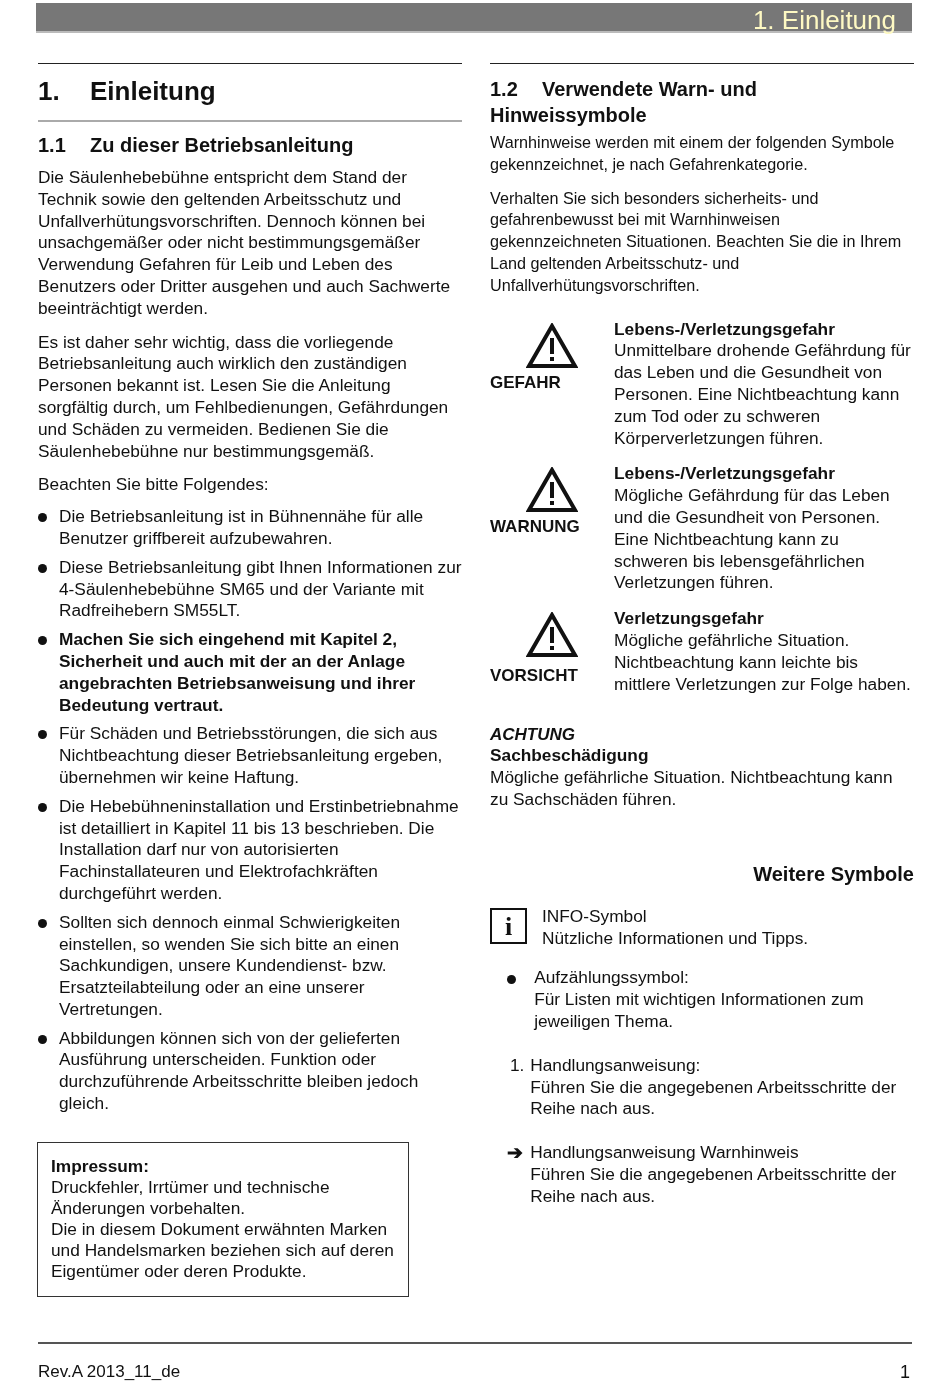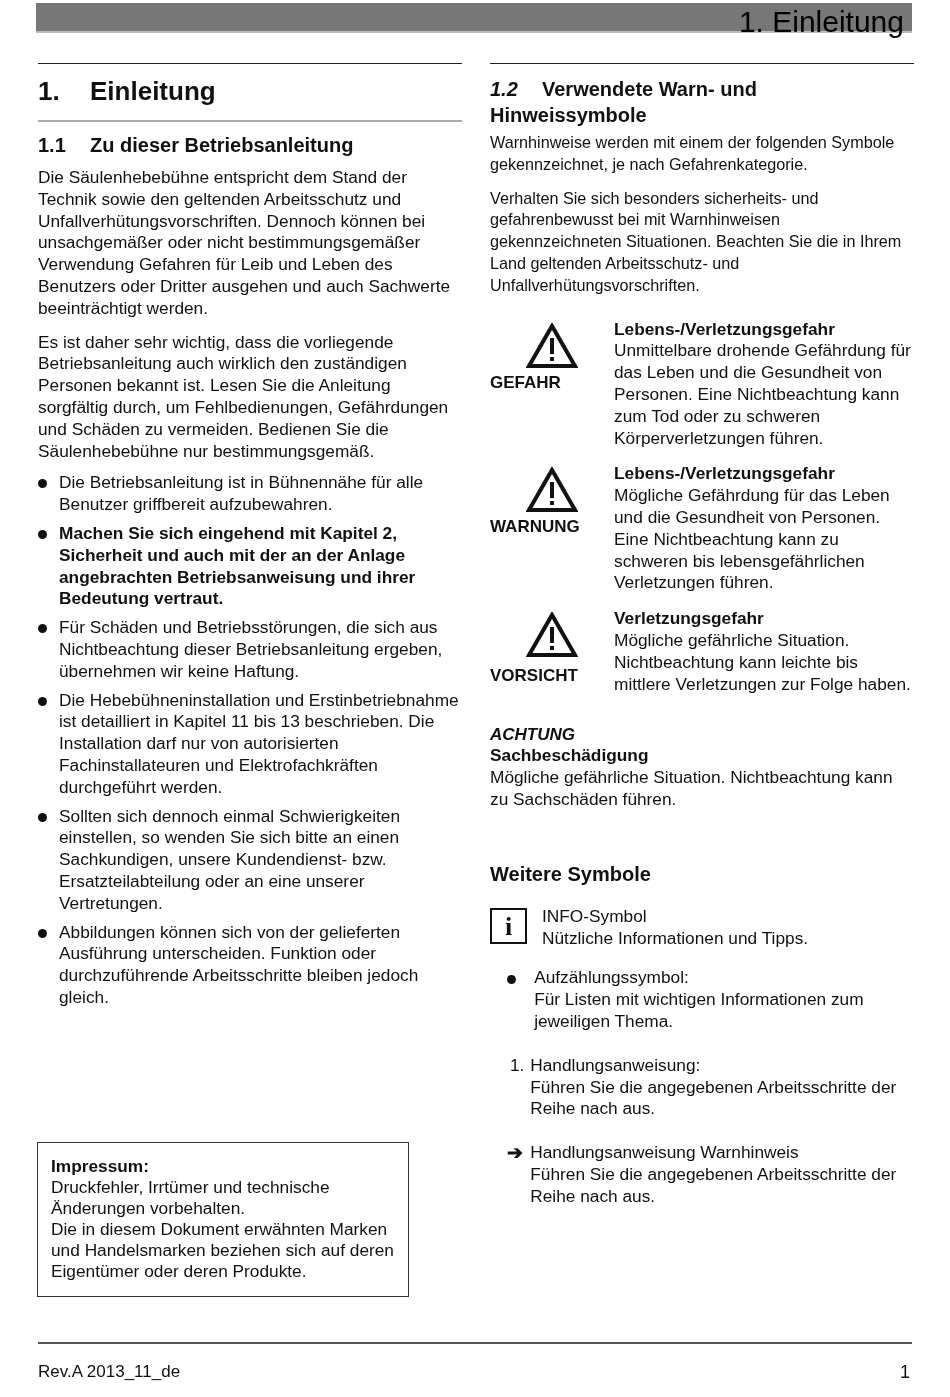--- a/index.html
+++ b/index.html
@@ -1,20 +1,20 @@
 <!DOCTYPE html>
 <html><head>
 <meta charset="utf-8">
 <style>
   * { box-sizing: border-box; margin: 0; padding: 0; }
   html, body { width: 950px; height: 1397px; background: #fff; overflow: hidden; }
   body { font-family: "Liberation Sans", sans-serif; color: #111; position: relative; }
 
   .header-bar { position: absolute; left: 36px; top: 3px; width: 876px; height: 30px; background: #777; border-bottom: 2px solid #bbb; }
-  .header-bar .title { position: absolute; right: 8px; top: 2px; color: #000000; font-size: 30px; }
+  .header-bar .title { position: absolute; right: 16px; top: 2px; color: #fef9c3; font-size: 26px; }
 
   .col { position: absolute; top: 63px; }
   .col-left { left: 38px; width: 424px; }
   .col-right { left: 490px; width: 424px; }
 
   .rule-top { border-top: 1.5px solid #222; }
   .rule-gray { border-top: 2px solid #aaa; }
 
   h1.chapter { font-size: 26px; font-weight: bold; padding: 12px 0 13px 0; display: flex; }
   h1.chapter .num { width: 52px; }
@@ -26,31 +26,31 @@
 
   ul.bullets { list-style: none; margin-top: 10px; }
   ul.bullets li { position: relative; padding-left: 21px; font-size: 17.3px; line-height: 21.8px; margin-bottom: 7px; }
   ul.bullets li .dot { position: absolute; left: 0; top: 7px; width: 9px; height: 9px; border-radius: 50%; background: #111; }
   ul.bullets li.bold { font-weight: bold; }
 
   .impressum { position: absolute; left: 37px; top: 1142px; width: 372px; height: 155px; border: 1.5px solid #333; padding: 13px 13px; font-size: 17.3px; line-height: 21px; }
   .impressum .label { font-weight: bold; }
 
   h2.sec-right { font-size: 20px; font-weight: bold; line-height: 26px; margin-top: 12px; }
-  h2.sec-right .num { display: inline-block; width: 52px; font-style: italic; }
+  h2.sec-right .num { display: inline-block; width: 52px; }
 
   .warn { display: flex; margin-top: 14px; }
   .warn .icon-col { width: 124px; text-align: left; padding-top: 4px; }
   .warn .icon-col svg { display: block; margin: 0 auto; }
   .warn .sig { font-size: 17px; font-weight: bold; margin-top: 4px; }
   .warn .sig.italic { font-style: italic; margin-top: 0; padding-right: 10px; }
   .warn .txt { flex: 1; font-size: 17.3px; line-height: 21.8px; }
   .warn .txt .head { font-weight: bold; }
 
-  h3.sub { font-size: 20px; font-weight: bold; margin-top: 52px; }
+  h3.sub { font-size: 20px; font-weight: bold; margin-top: 52px; text-align: right; }
 
   .sym { display: flex; margin-top: 18px; font-size: 17.3px; line-height: 21.8px; }
   .sym .mark { width: 52px; position: relative; }
   .sym .txt .head { font-weight: normal; }
   .info-box { position: absolute; left: 0; top: 2px; width: 37px; height: 36px; border: 2px solid #111; font-family: "Liberation Serif", serif; font-weight: bold; font-size: 26px; text-align: center; line-height: 33px; }
   .sym-dot { position: absolute; left: 17px; top: 8px; width: 9px; height: 9px; border-radius: 50%; background: #111; }
   .sym .mark.wide { width: 55px; }
   .num-mark { position: absolute; left: 20px; top: 0; }
   .arrow-mark { position: absolute; left: 17px; top: 0; font-weight: bold; font-size: 19px; }
 
@@ -73,23 +73,25 @@
   </h1>
   <div class="rule-gray"></div>
 
   <h2 class="sec">
     <span class="num">1.1</span>
     <span>Zu dieser Betriebsanleitung</span>
   </h2>
 
   <p style="margin-top:10px;">Die Säulenhebebühne entspricht dem Stand der Technik sowie den geltenden Arbeitsschutz und Unfallverhütungsvorschriften. Dennoch können bei unsachgemäßer oder nicht bestimmungsgemäßer Verwendung Gefahren für Leib und Leben des Benutzers oder Dritter ausgehen und auch Sachwerte beeinträchtigt werden.</p>
   <p>Es ist daher sehr wichtig, dass die vorliegende Betriebsanleitung auch wirklich den zuständigen Personen bekannt ist. Lesen Sie die Anleitung sorgfältig durch, um Fehlbedienungen, Gefährdungen und Schäden zu vermeiden. Bedienen Sie die Säulenhebebühne nur bestimmungsgemäß.</p>
+  <p>Beachten Sie bitte Folgendes:</p>
 
   <ul class="bullets">
     <li><span class="dot"></span><span>Die Betriebsanleitung ist in Bühnennähe für alle Benutzer griffbereit aufzubewahren.</span></li>
+    <li><span class="dot"></span><span>Diese Betriebsanleitung gibt Ihnen Informationen zur 4-Säulenhebebühne SM65 und der Variante mit Radfreihebern SM55LT.</span></li>
     <li class="bold"><span class="dot"></span><span>Machen Sie sich eingehend mit Kapitel 2, Sicherheit und auch mit der an der Anlage angebrachten Betriebsanweisung und ihrer Bedeutung vertraut.</span></li>
     <li><span class="dot"></span><span>Für Schäden und Betriebsstörungen, die sich aus Nichtbeachtung dieser Betriebsanleitung ergeben, übernehmen wir keine Haftung.</span></li>
     <li><span class="dot"></span><span>Die Hebebühneninstallation und Erstinbetriebnahme ist detailliert in Kapitel 11 bis 13 beschrieben. Die Installation darf nur von autorisierten Fachinstallateuren und Elektrofachkräften durchgeführt werden.</span></li>
     <li><span class="dot"></span><span>Sollten sich dennoch einmal Schwierigkeiten einstellen, so wenden Sie sich bitte an einen Sachkundigen, unsere Kundendienst- bzw. Ersatzteilabteilung oder an eine unserer Vertretungen.</span></li>
     <li><span class="dot"></span><span>Abbildungen können sich von der gelieferten Ausführung unterscheiden. Funktion oder durchzuführende Arbeitsschritte bleiben jedoch gleich.</span></li>
   </ul>
 </div>
 
 <div class="impressum">
   <div class="label">Impressum:</div>

